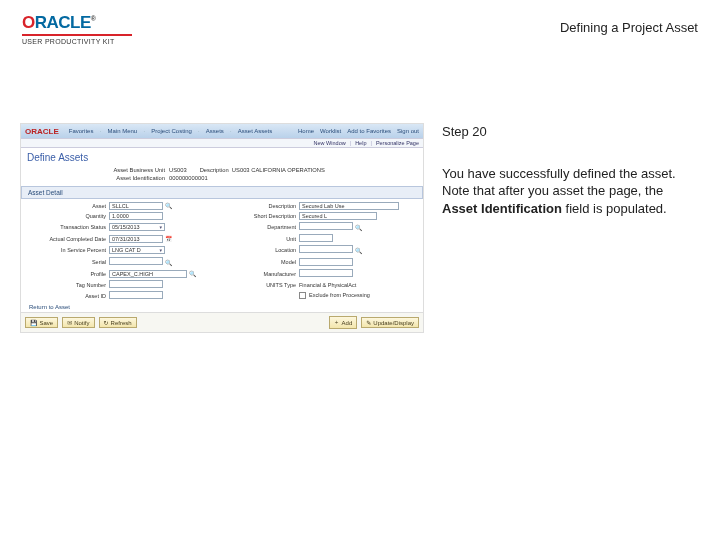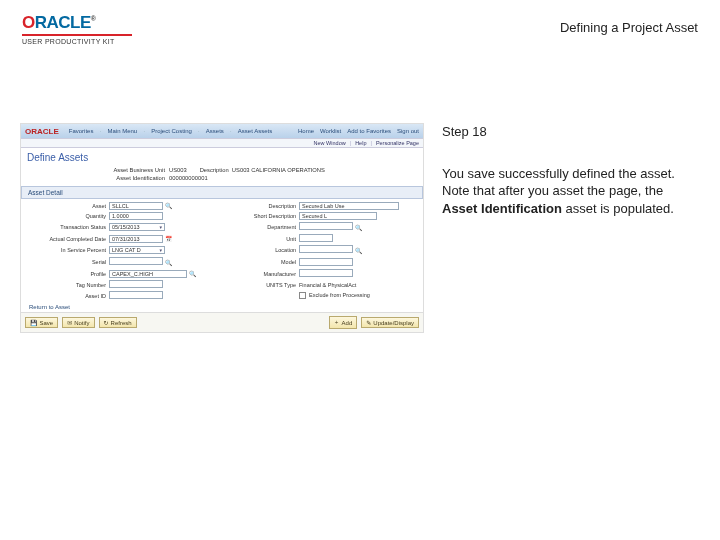--- a/index.html
+++ b/index.html
@@ -161,19 +161,19 @@
           <span>Add</span>
         </span>
       <span class="btn">
           <span class="mini-ico">✎</span>
           <span>Update/Display</span>
         </span>
     </div>
   </div>
 
   <div class="step-col">
-    <div class="step-num">Step 18</div>
+    <div class="step-num">Step 20</div>
     <div class="body">
-      <span>You save successfully defined the asset.</span>
-      <span>Note that after you asset the page, the </span><b>Asset Identification</b><span> asset is populated.</span>
+      <span>You have successfully defined the asset.</span>
+      <span>Note that after you asset the page, the </span><b>Asset Identification</b><span> field is populated.</span>
     </div>
   </div>
 </div>
 
 </body></html>

